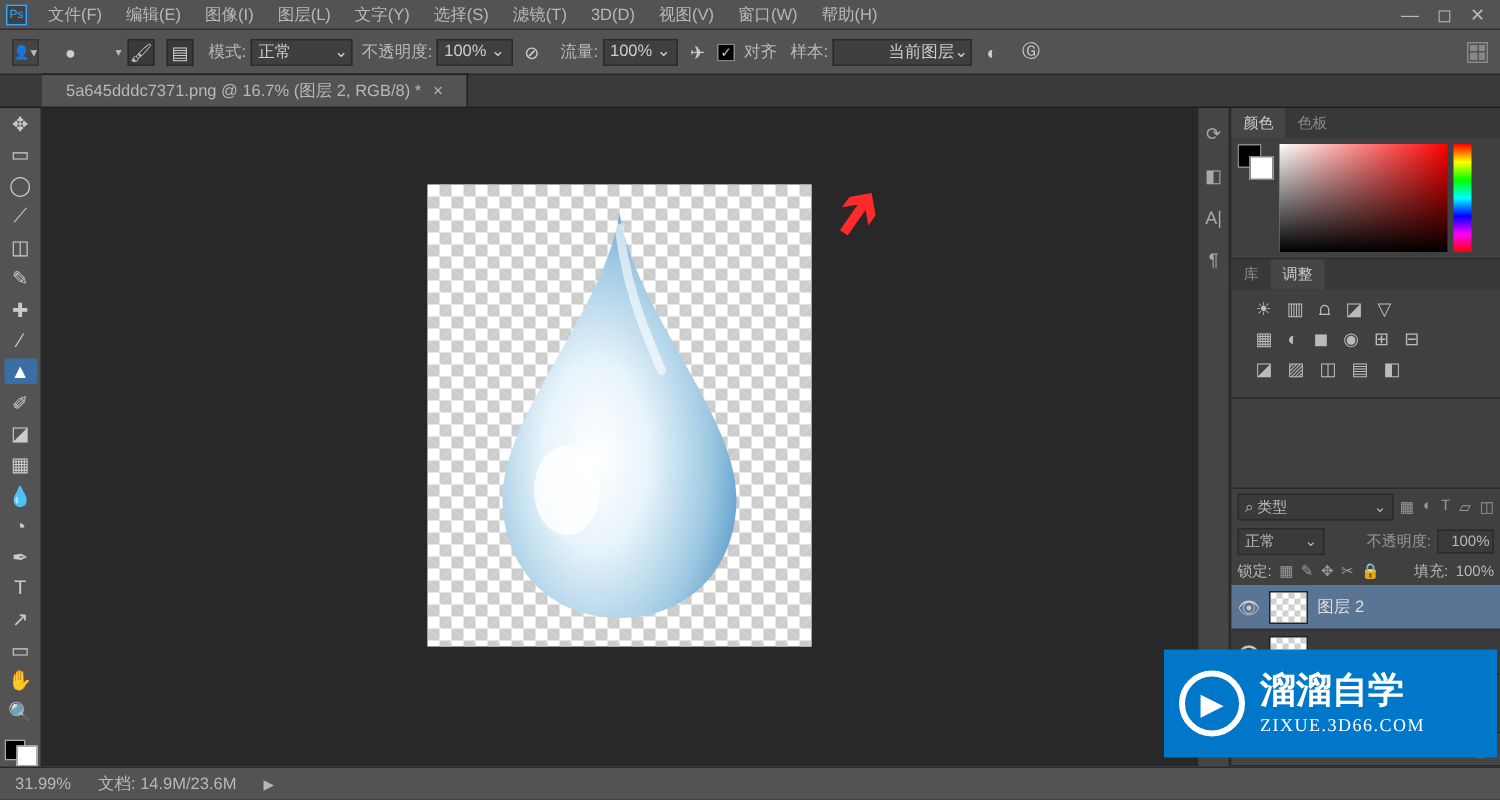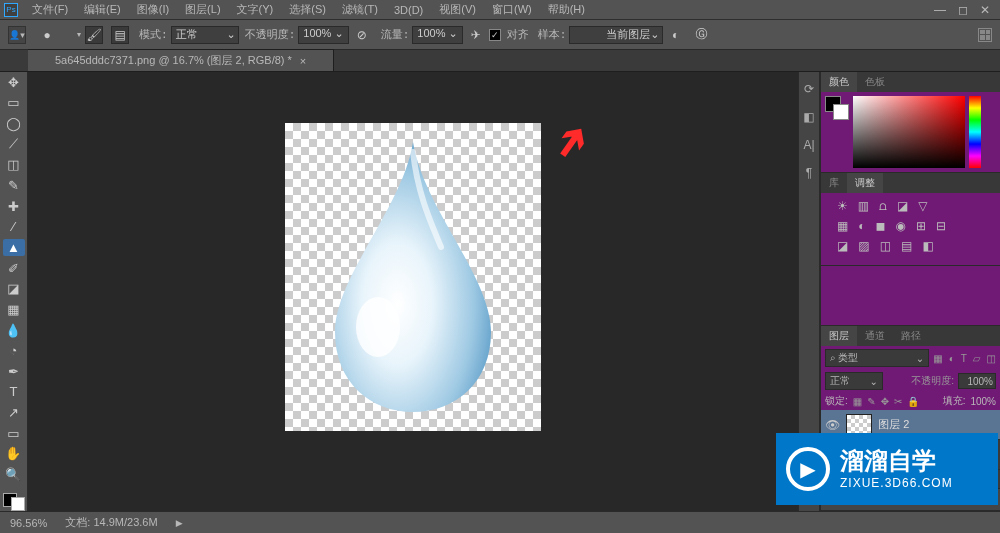--- a/index.html
+++ b/index.html
@@ -26,21 +26,21 @@
 .win-controls { margin-left: auto; display: flex; gap: 12px; padding-right: 10px; }
 .win-controls span { cursor: default; font-size: 12px; }
 
 .options-bar {
   height: 30px; background: #535353;
   border-bottom: 1px solid #282828;
   display: flex; align-items: center; padding: 0 8px;
   font-size: 11px;
 }
 .options-bar .tool-preset { width:18px; height:18px; background:#454545; border:1px solid #333; margin-right:8px; display:flex;align-items:center;justify-content:center;font-size:9px;}
-.opt-label { margin: 0 3px 0 6px; font-family: Liberation Mono, monospace; }
+.opt-label { margin: 0 3px 0 6px; }
 .opt-field {
   background: #3f3f3f; border: 1px solid #2a2a2a;
   height: 18px; color: #ccc; font-size: 11px;
   padding: 0 4px; min-width: 46px;
 }
 .opt-select { min-width: 60px; display:flex; align-items:center; justify-content:space-between; padding-right:2px;}
 .opt-icon {
   width: 18px; height: 18px; display: flex;
   align-items: center; justify-content: center;
   margin: 0 4px; font-size: 12px; color: #ccc;
@@ -49,21 +49,21 @@
 .checkbox { width:12px; height:12px; background:#000; border:1px solid #888; display:inline-flex; align-items:center; justify-content:center; font-size:9px; color:#ccc;}
 .options-bar .spacer { flex:1; }
 .grid-icon { width:14px; height:14px; border:1px solid #888; display:grid; grid-template:1fr 1fr/1fr 1fr; gap:1px; padding:1px;}
 .grid-icon span { background:#888;}
 
 .tabbar {
   height: 22px; background: #3a3a3a; display: flex; align-items: flex-end;
   border-bottom: 1px solid #1e1e1e; padding-left: 28px;
 }
 .filetab {
-  background: #535353; padding: 3px 27px; font-size: 11px;
+  background: #535353; padding: 3px 16px; font-size: 11px;
   border-top: 1px solid #1e1e1e; border-right: 1px solid #1e1e1e;
   display: flex; align-items: center; gap: 8px;
 }
 .filetab .close { font-size: 11px; cursor:default;}
 
 .workspace { position: absolute; top: 72px; left: 0; right: 0; bottom: 22px; display: flex; }
 .toolbar {
   width: 28px; background: #535353; border-right: 1px solid #2a2a2a;
   display: flex; flex-direction: column; align-items: center; padding-top: 2px;
   gap: 4px;
@@ -98,21 +98,21 @@
 .arrow {
   position:absolute; left:525px; top:45px;
   color:#ff2a2a; font-size:42px; font-weight:bold;
   transform: rotate(-55deg);
 }
 
 .panel-dock { width:22px; background:#454545; border-left:1px solid #2a2a2a; border-right:1px solid #2a2a2a;
   display:flex; flex-direction:column; align-items:center; gap:14px; padding-top:10px;}
 .panel-dock .dock-icon { font-size:12px; color:#aaa; }
 
-.right-panels { width:180px; background:#701a75; display:flex; flex-direction:column; border-left:1px solid #2a2a2a;}
+.right-panels { width:180px; background:#404040; display:flex; flex-direction:column; border-left:1px solid #2a2a2a;}
 .panel { border-bottom:1px solid #2a2a2a; }
 .panel-tabs { display:flex; height:20px; background:#383838; align-items:flex-end; font-size:10px;}
 .panel-tabs .ptab { padding:3px 8px; background:#383838; color:#888;}
 .panel-tabs .ptab.active { background:#454545; color:#ccc;}
 .color-panel .picker { display:flex; height:80px; padding:4px; gap:4px;}
 .swatch-big { width:24px; height:24px; position:relative;}
 .swatch-big .fg{position:absolute;width:16px;height:16px;background:#000;border:1px solid #888;top:0;left:0;}
 .swatch-big .bg{position:absolute;width:16px;height:16px;background:#fff;border:1px solid #888;bottom:0;right:0;}
 .sv-square { width:112px; height:72px; background:
   linear-gradient(to bottom, transparent, #000),
@@ -157,21 +157,21 @@
 .watermark {
   position:absolute; right:2px; bottom:28px;
   width:222px; height:72px; background:#0077c8;
   display:flex; align-items:center; padding:0 10px; gap:10px;
   color:#fff; z-index:50;
 }
 .watermark .wm-play {
   width:44px; height:44px; border:4px solid #fff; border-radius:50%;
   display:flex; align-items:center; justify-content:center; font-size:20px;
 }
-.watermark .wm-text { display:flex; flex-direction:column; line-height:1.2;}
+.watermark .wm-text { display:flex; flex-direction:column; line-height:1.2;font-family:Liberation Serif, serif;}
 .watermark .wm-cn { font-size:24px; font-weight:600;}
 .watermark .wm-url { font-size:12px; letter-spacing:1px;}
 </style>
 </head>
 <body>
 
 <div class="menubar">
   <div class="ps-logo">Ps</div>
   <div class="menu-item">文件(F)</div>
   <div class="menu-item">编辑(E)</div>
@@ -335,25 +335,20 @@
           <span>◫</span>
           <span>▤</span>
           <span>◧</span>
         </div>
       </div>
     </div>
 
     <div class="panel properties-panel"></div>
 
     <div class="panel layers-panel" style="flex:1; display:flex; flex-direction:column;">
-      <div class="panel-tabs">
-        <div class="ptab active">图层</div>
-        <div class="ptab">通道</div>
-        <div class="ptab">路径</div>
-      </div>
       <div class="search-row">
         <div class="sel">
             <span>⌕ 类型</span>
             <span>⌄</span>
           </div>
         <div class="mini-icons">
           <span>▦</span>
           <span>◐</span>
           <span>T</span>
           <span>▱</span>
@@ -399,21 +394,21 @@
         <span>◐</span>
         <span>🗀</span>
         <span>▣</span>
         <span>🗑</span>
       </div>
     </div>
   </div>
 </div>
 
 <div class="statusbar">
-  <span>96.56%</span>
+  <span>31.99%</span>
   <span>文档: 14.9M/23.6M</span>
   <span style="font-size:9px;">▶</span>
 </div>
 
 <div class="watermark">
   <div class="wm-play">▶</div>
   <div class="wm-text">
     <span class="wm-cn">溜溜自学</span>
     <span class="wm-url">ZIXUE.3D66.COM</span>
   </div>

